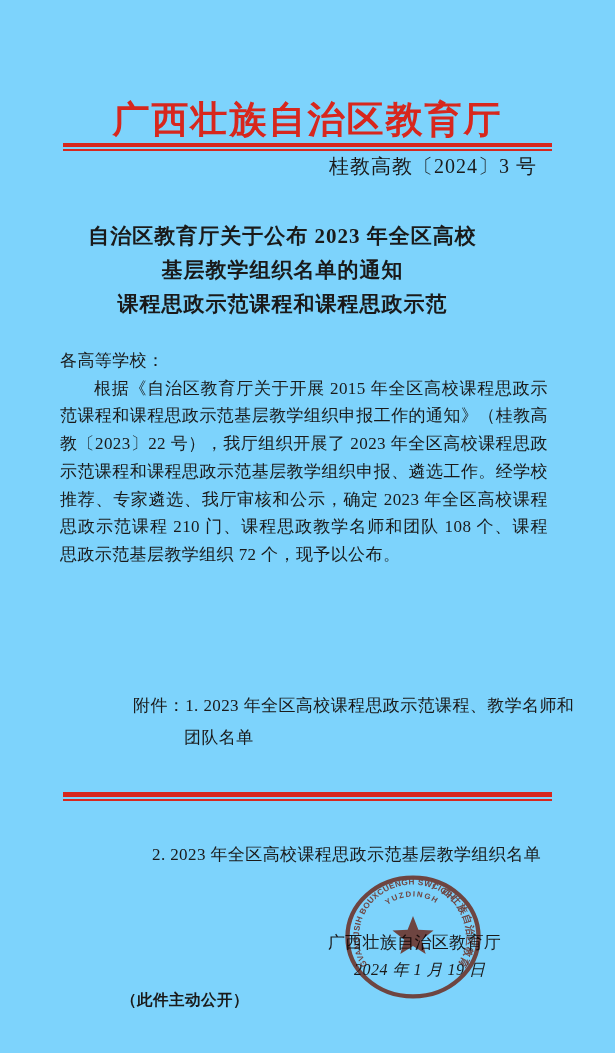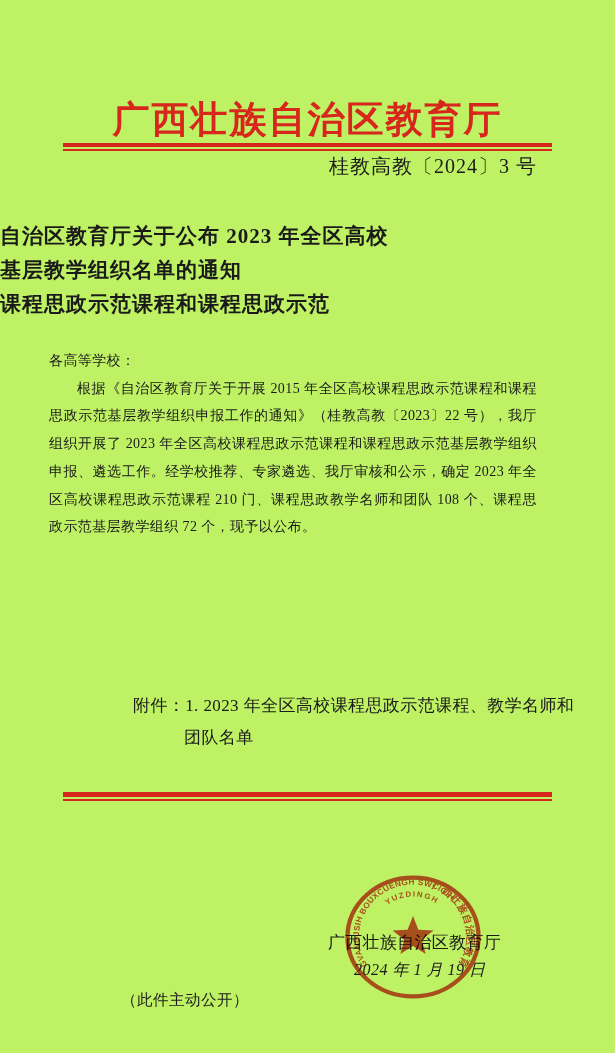--- a/index.html
+++ b/index.html
@@ -1,19 +1,19 @@
 <!DOCTYPE html>
 <html><head>
 <meta charset="utf-8">
 <style>
   html,body{margin:0;padding:0;background:#ffffff;}
   .page{
     position:relative;
     width:615px;height:1053px;
-    background:#bef264;
+    background:#7dd3fc;
     overflow:hidden;
     font-family:"Liberation Serif","DejaVu Serif",serif;
     color:#1a1a1a;
   }
   .letterhead{
     position:absolute;top:99px;left:0;width:615px;
     text-align:center;
     font-size:37px;font-weight:bold;letter-spacing:2px;
     line-height:42px;
   }
@@ -23,26 +23,26 @@
   .rule .thin{height:2px;}
   .rule-top{top:143px;}
   .rule-bottom{top:792px;}
   .rule-bottom .thick{height:5px;}
   .doc-number{
     position:absolute;top:156px;right:78px;
     font-size:20px;letter-spacing:1px;line-height:20px;
   }
   .title{
     position:absolute;top:219px;left:0;width:565px;
-    font-weight:bold;
+    text-align:center;font-weight:bold;
     font-size:21px;line-height:34px;letter-spacing:1px;
   }
   .body-text{
-    position:absolute;top:347px;left:49px;width:488px;
-    font-size:14px;line-height:27.7px;letter-spacing:0.4px;
+    position:absolute;top:347px;left:60px;width:488px;
+    font-size:17px;line-height:27.7px;letter-spacing:0.4px;
     text-align:justify;text-justify:inter-ideograph;
   }
   .body-text p{margin:0;}
   .body-text p.indent{text-indent:2em;}
   .attachment{
     position:absolute;top:690px;left:107px;width:460px;
     font-size:17px;line-height:32px;letter-spacing:0.4px;margin-left:26px;
   }
   .attachment .line2{padding-left:51px;}
   .attachment-2{
@@ -52,21 +52,21 @@
   .signature{
     position:absolute;top:932px;left:328px;
     font-size:17px;letter-spacing:0.3px;line-height:22px;
   }
   .sign-date{
     position:absolute;top:959px;left:354px;
     font-size:16px;letter-spacing:0.5px;line-height:22px;font-style:italic;
   }
   .disclosure{
     position:absolute;top:990px;left:121px;
-    font-size:15.5px;letter-spacing:0.5px;line-height:20px;
+    font-size:15.5px;letter-spacing:0.5px;line-height:20px;font-weight:bold;
   }
   .seal{
     position:absolute;left:341px;top:872px;
     width:144px;height:130px;
     mix-blend-mode:multiply;opacity:0.88;
   }
   .seal text{font-family:"Liberation Sans","DejaVu Sans",sans-serif;}
 </style>
 </head>
 <body>
@@ -98,20 +98,21 @@
     <div><span>附件：</span><span>1. 2023 年全区高校课程思政示范课程、教学名师和</span></div>
     <div class="line2">团队名单</div>
   </div>
 
   <div class="rule rule-bottom">
     <div class="thick" style="background:#d7271d;"></div>
     <div class="gap"></div>
     <div class="thin" style="background:#d7271d;"></div>
   </div>
 
+  <div class="attachment-2">2. 2023 年全区高校课程思政示范基层教学组织名单</div>
 
   <div class="signature">广西壮族自治区教育厅</div>
 
   <div class="sign-date">2024 年 1 月 19 日</div>
 
   <svg class="seal" viewBox="0 0 200 186" preserveAspectRatio="none">
     <defs>
       <path id="arcRing" d="M 38.6 136 A 75 75 0 1 1 161.4 136" fill="none"></path>
       <path id="arcInner" d="M 59 52 A 58 58 0 0 1 141 52" fill="none"></path>
     </defs>

